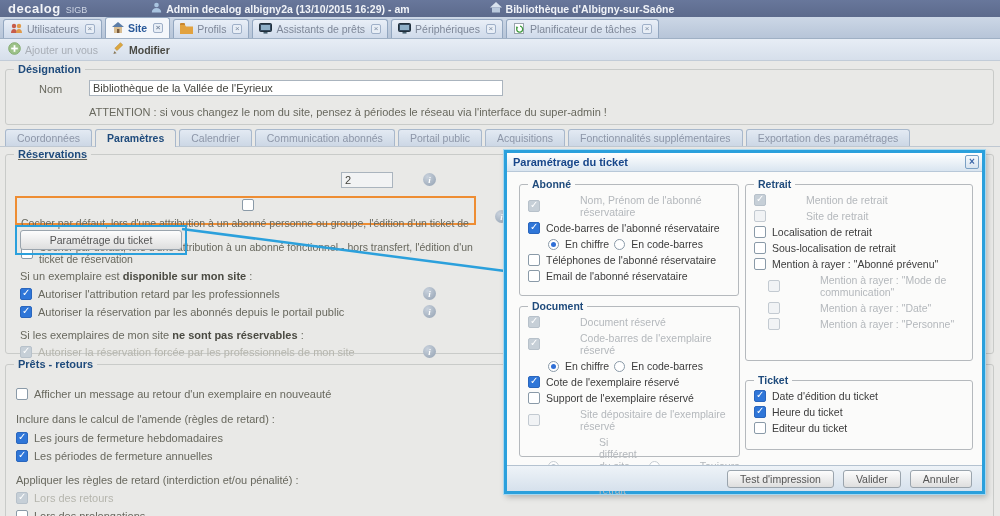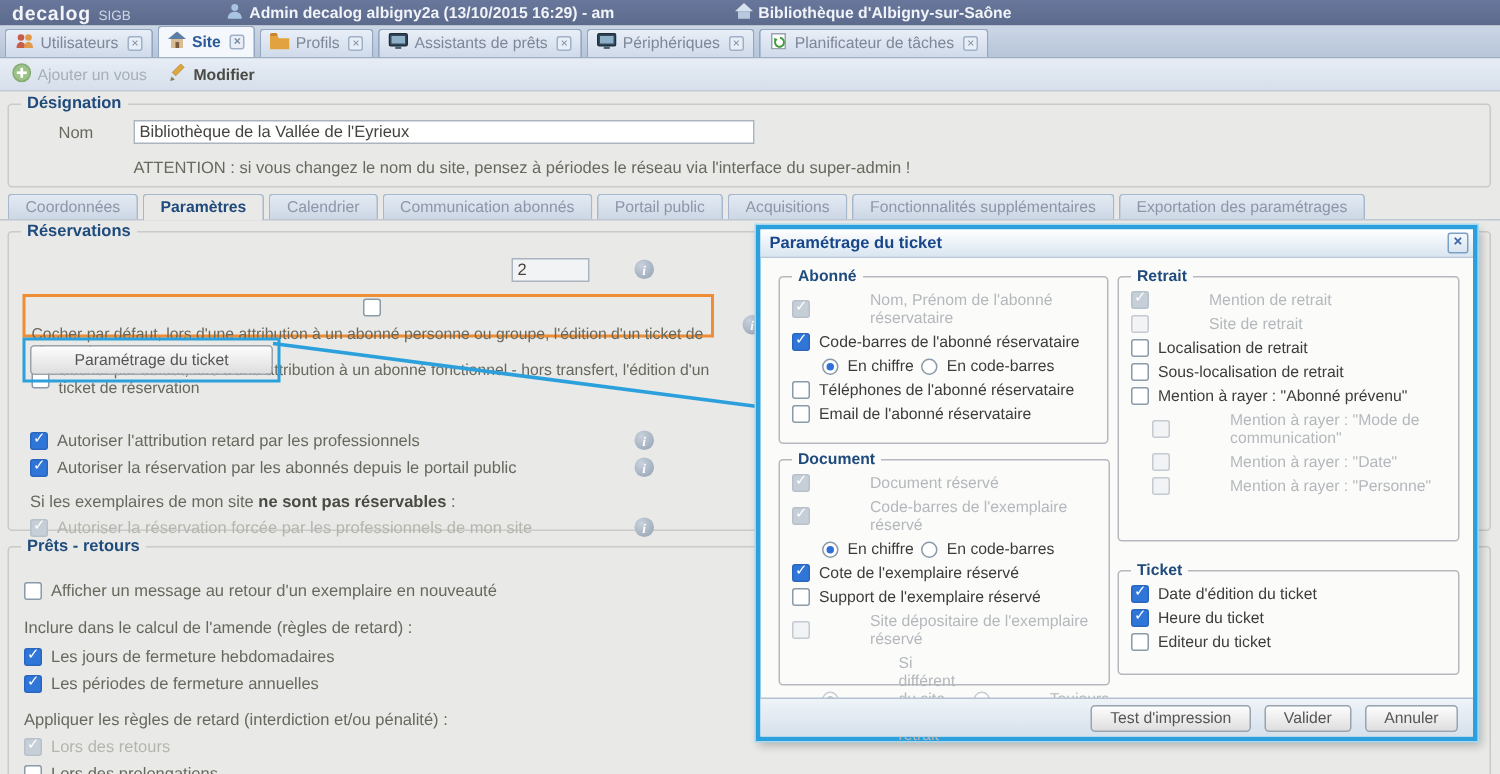--- a/index.html
+++ b/index.html
@@ -27,21 +27,21 @@
   
   .toolbar{position:absolute;left:0;top:39px;width:1000px;height:22px;background:linear-gradient(#e7edf5,#d6dfeb);border-bottom:1px solid #c2ccd8;display:flex;align-items:center;gap:14px;padding-left:8px;}
   .tool{display:flex;align-items:center;gap:4px;font-size:10.5px;}
   .tool.disabled span{color:#a8aeb6;}
   .tool.enabled span{color:#4a4a44;font-weight:bold;}
 
   
   fieldset{border:1px solid #c9cbc9;border-radius:3px;position:absolute;background:transparent;}
   legend{font-weight:bold;color:var(--legend-blue);font-size:11px;padding:0 4px;margin-left:8px;}
   .designation{left:5px;top:63px;width:989px;height:62px;}
-  .reservations{left:5px;top:148px;width:989px;height:206px;}
+  .reservations{left:5px;top:148px;width:989px;height:206px;text-decoration:underline;}
   .prets{left:5px;top:358px;width:989px;height:170px;}
 
   .abs{position:absolute;}
   .row{display:flex;align-items:center;gap:6px;}
   .lbl{color:#68685e;}
   .lbl.dis{color:#b5b5ad;}
   .heading b{color:#4a4a42;}
 
   
   .cb{width:12px;height:12px;border:1px solid #8a9aa8;background:#fff;border-radius:2px;position:relative;flex:none;}
@@ -217,20 +217,21 @@
         <span class="cb"></span>
         <span class="lbl">Cocher par défaut, lors d'une attribution à un abonné fonctionnel - hors transfert, l'édition d'un ticket de réservation</span>
       </div>
     </div>
     <span class="info abs" style="left:489px;top:50px;">i</span>
 
     <div class="hl-blue" style="left:9px;top:65px;width:172px;height:30px;">
       <button class="btn" style="margin:3px;width:162px;height:20px;">Paramétrage du ticket</button>
     </div>
 
+    <div class="abs heading" style="left:14px;top:110px;"><span>Si un exemplaire est </span><b>disponible sur mon site</b><span> :</span></div>
     <div class="row abs" style="left:14px;top:128px;">
       <span class="cb checked"></span>
       <span class="lbl">Autoriser l'attribution retard par les professionnels</span>
     </div>
     <span class="info abs" style="left:417px;top:127px;">i</span>
     <div class="row abs" style="left:14px;top:146px;">
       <span class="cb checked"></span>
       <span class="lbl">Autoriser la réservation par les abonnés depuis le portail public</span>
     </div>
     <span class="info abs" style="left:417px;top:145px;">i</span>

